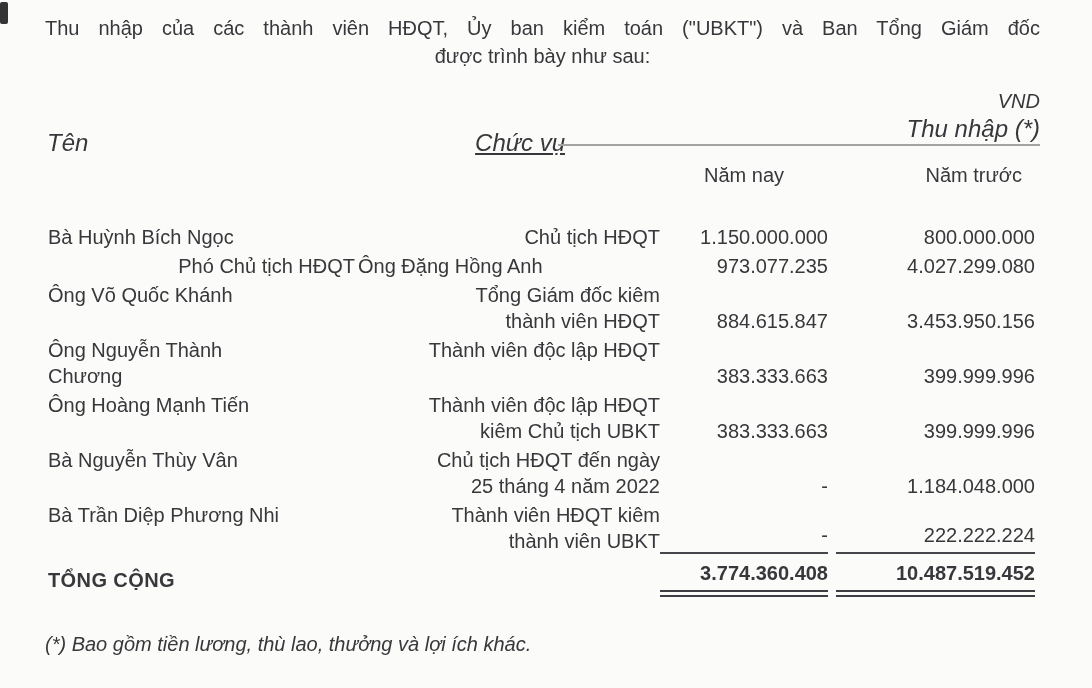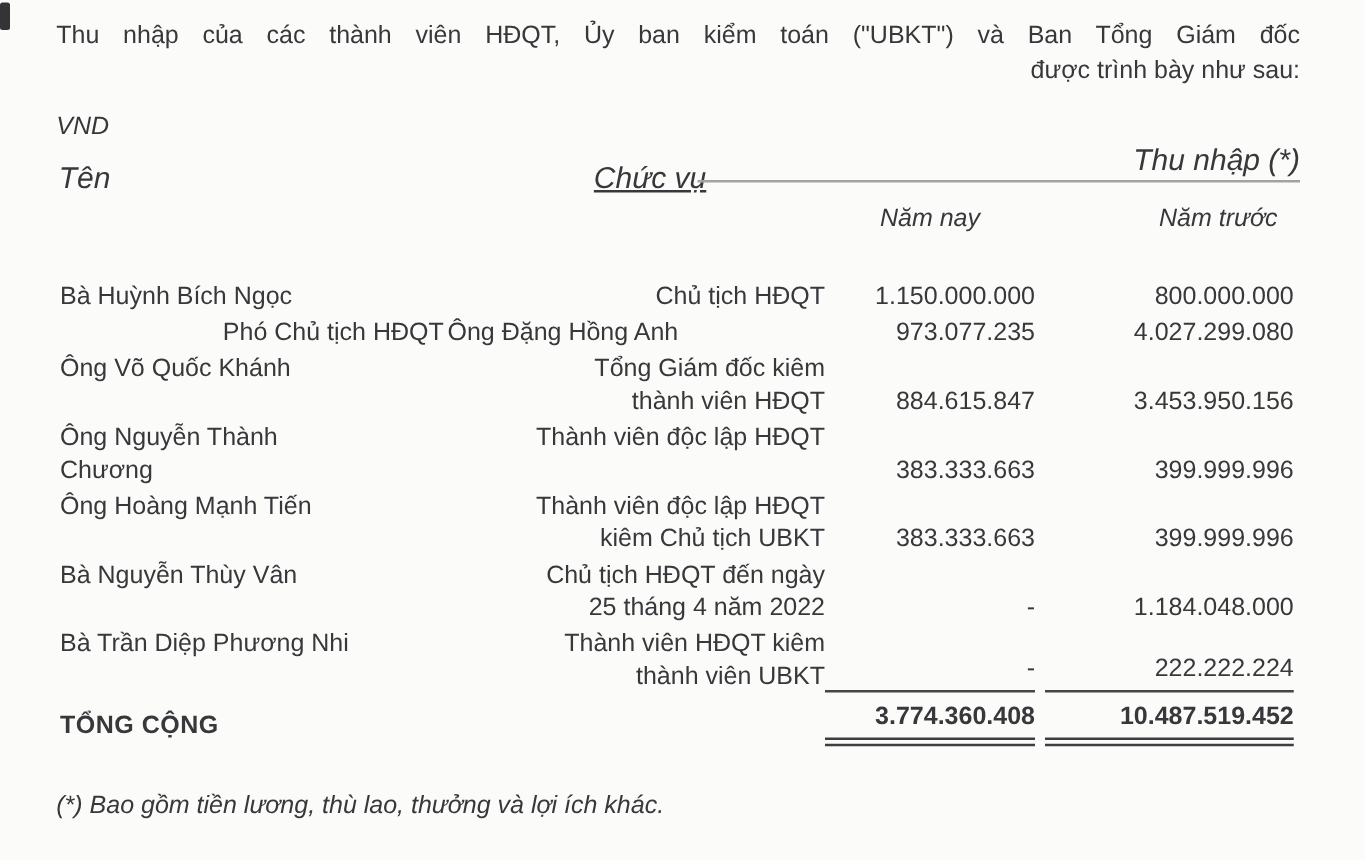--- a/index.html
+++ b/index.html
@@ -15,25 +15,25 @@
     position:absolute;left:0;top:2px;width:8px;height:22px;
     background:#232325;border-radius:2px;opacity:.92;
   }
   .page{
     padding:14px 52px 0 45px; 
     width:995px;
   }
   
   .intro{font-size:20px;line-height:28px;}
   .intro-l1{text-align:justify;text-align-last:justify;}
-  .intro-l2{text-align:right;}
+  .intro-l2{text-align:center;}
   
   .vnd{
     margin-top:18px;font-size:20px;line-height:26px;
-    font-style:italic;text-align:left;
+    font-style:italic;text-align:right;
   }
   
   .thead{
     position:relative;height:30px;margin-top:14px;
     font-size:24px;line-height:26px;font-style:italic;
   }
   .h-ten{position:absolute;left:2px;bottom:2px;}
   .h-chucvu{position:absolute;right:475px;bottom:2px;text-decoration:underline;}
   .h-income{
     position:absolute;left:513px;right:0;bottom:12px;
@@ -41,21 +41,21 @@
     border-bottom:2px solid #a3a3a3;
   }
   
   .trow{
     display:grid;
     grid-template-columns:310px 305px 168px 207px;
     align-items:start;
   }
   .c{font-size:20px;line-height:26px;}
   .c:nth-child(4){margin-left:8px;} 
-  .subhead{margin-top:4px;font-style:italic;}
+  .subhead{margin-top:4px;}
   .h-namnay{text-align:center;}
   .h-namtruoc{text-align:right;padding-right:13px;}
   .tbody{margin-top:36px;}
   .trow.body{margin-bottom:3px;}
   .name{text-align:left;padding-left:3px;align-self:start;}
   .pos{text-align:right;align-self:start;}
   .num{text-align:right;align-self:end;}
   .ln{display:block;}
   .rl{border-bottom:2px solid #46464a;padding-bottom:4px;}
   

